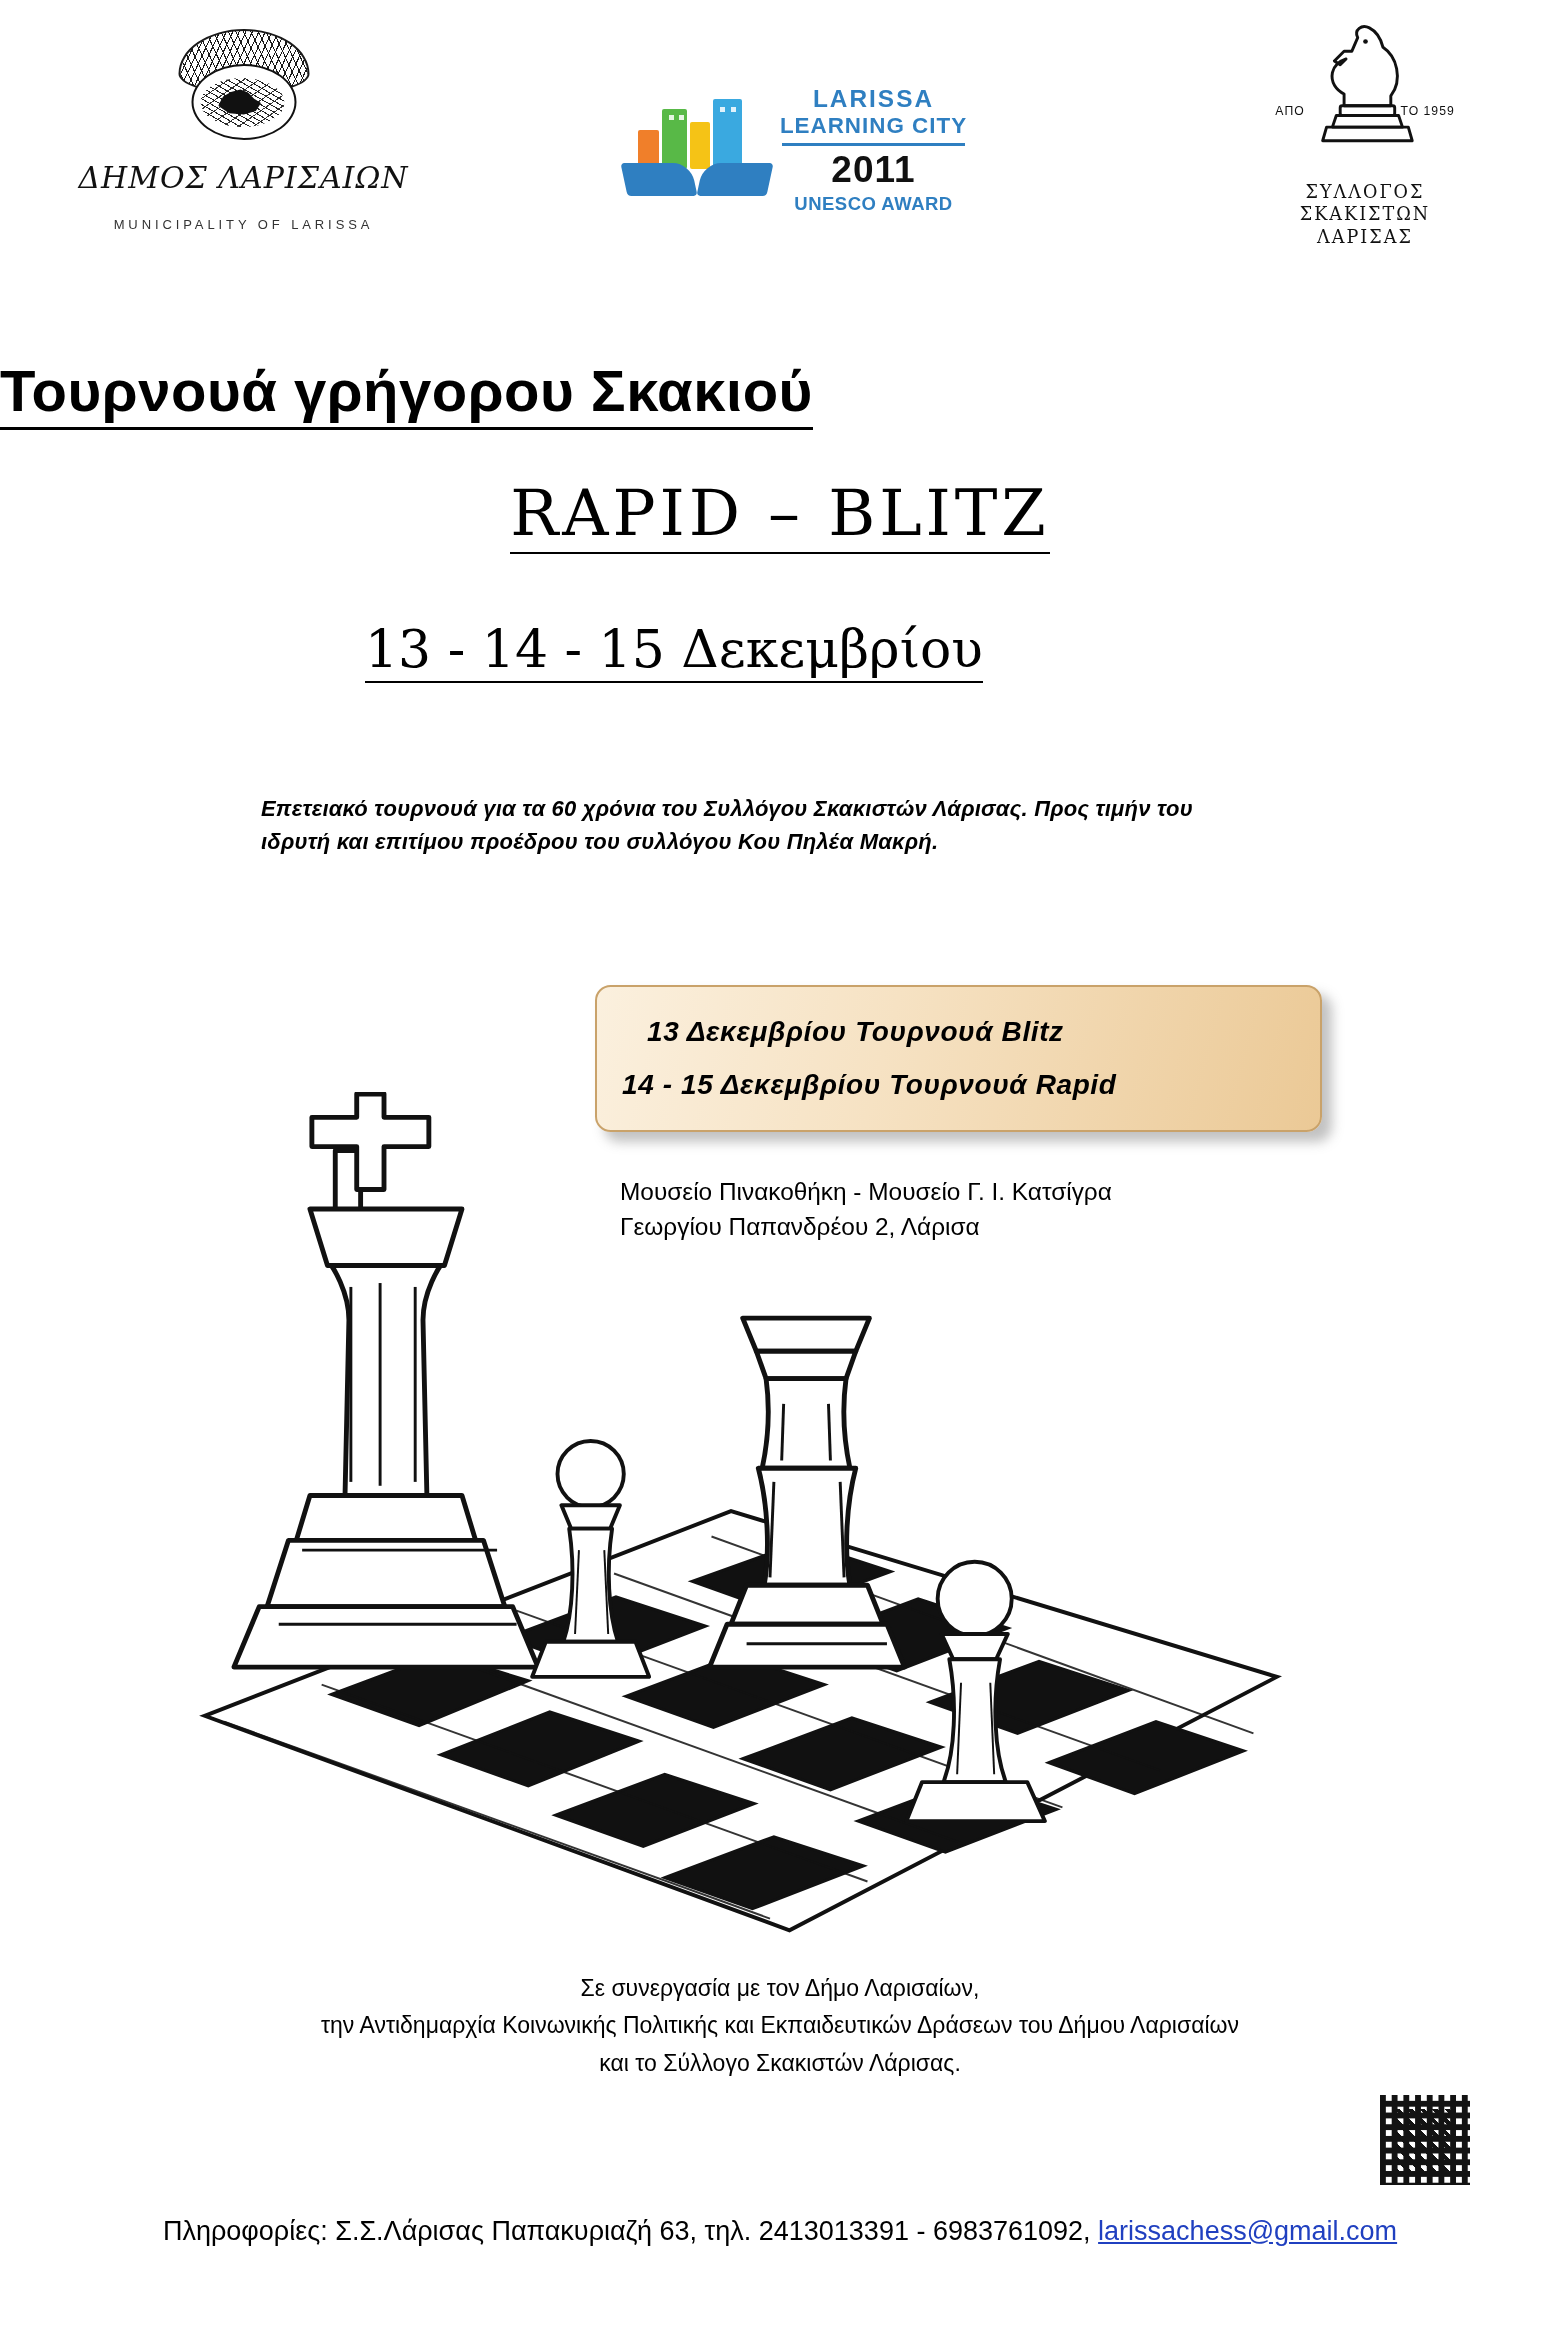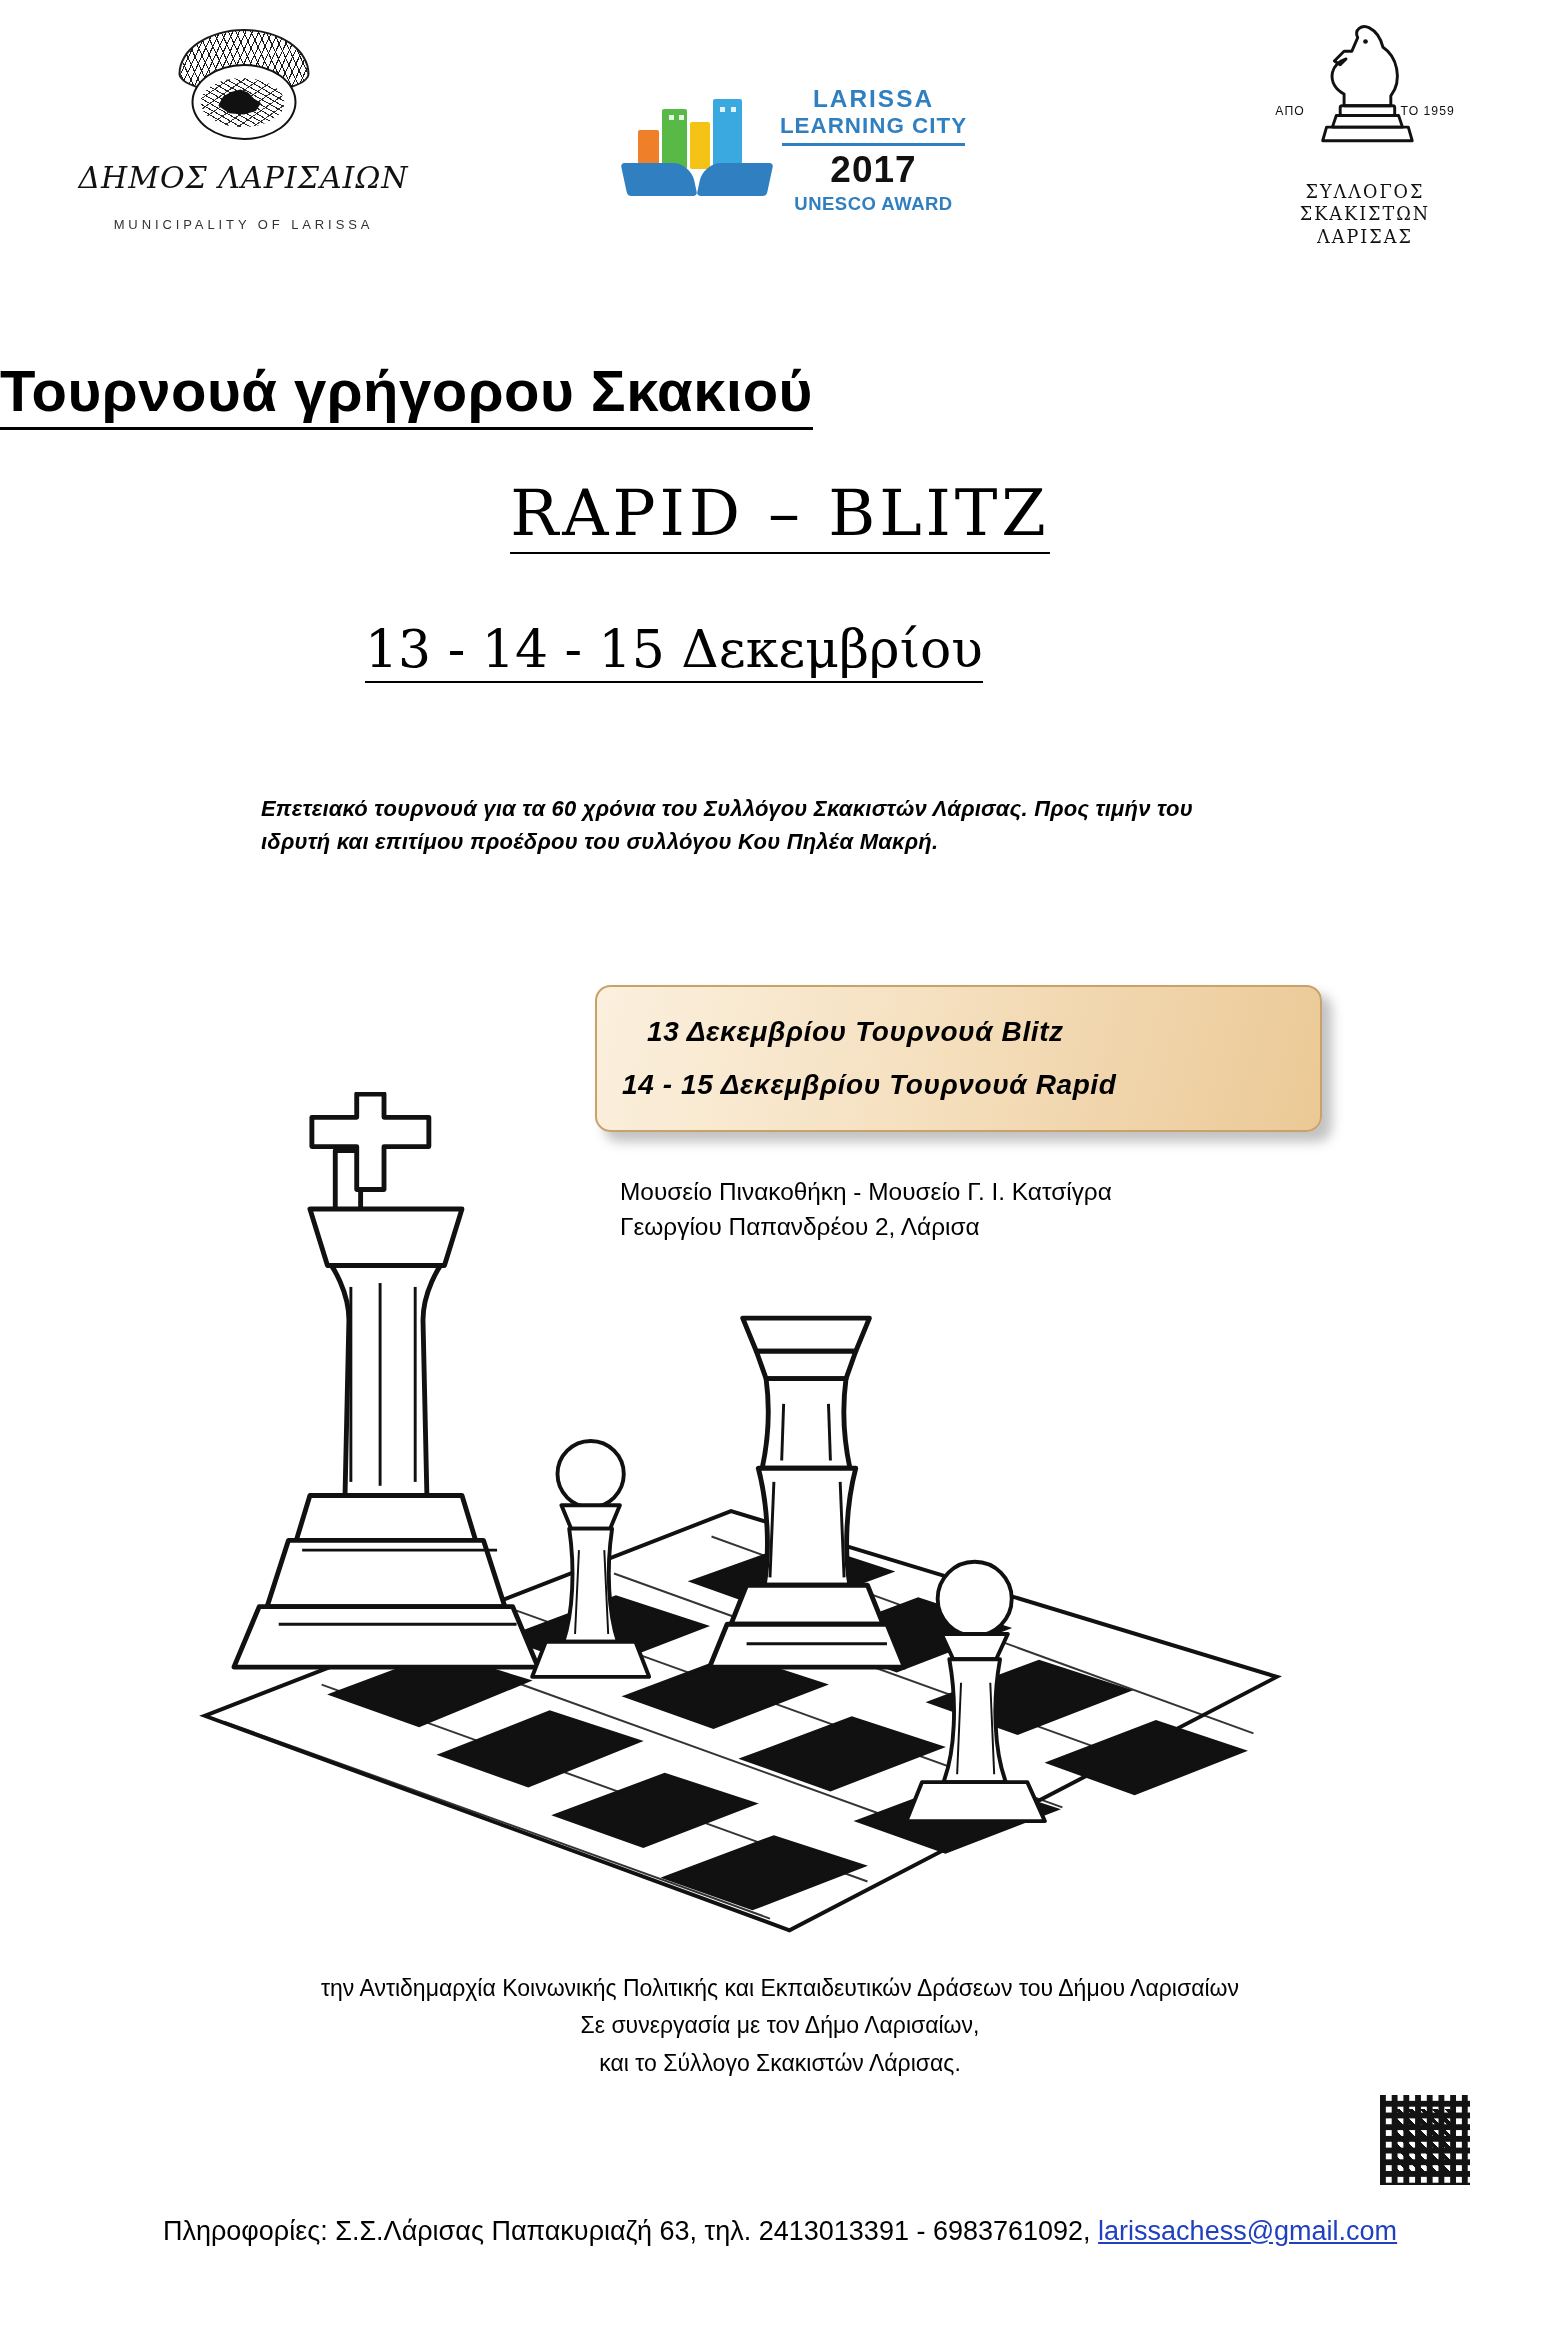--- a/index.html
+++ b/index.html
@@ -405,21 +405,21 @@
       <div class="win" style="left:45px; bottom:90px;"></div>
       <div class="win" style="left:55px; bottom:90px;"></div>
       <div class="win" style="left:96px; bottom:98px;"></div>
       <div class="win" style="left:107px; bottom:98px;"></div>
       <div class="pages"></div>
     </div>
     <div class="learn-text">
       <div class="l1">LARISSA</div>
       <div class="l2">LEARNING CITY</div>
       <div class="rule"></div>
-      <div class="l3">2017</div>
+      <div class="l3">2011</div>
       <div class="l4">UNESCO AWARD</div>
     </div>
   </div>
 
   <div class="club-logo">
     <div class="club-knight">
       <svg width="195" height="146" viewBox="0 0 200 150">
         <g fill="none" stroke="#111" stroke-width="3" stroke-linejoin="round" stroke-linecap="round">
           <path d="M92 16 C88 8 96 2 104 6 C112 10 116 18 118 26
                    C124 30 130 38 132 48 C134 58 132 68 126 76
@@ -552,22 +552,22 @@
       <path d="M756 708 h108 l18 40 h-142 z"></path>
       <g stroke-width="2">
         <line x1="796" y1="606" x2="792" y2="700"></line>
         <line x1="826" y1="606" x2="830" y2="700"></line>
       </g>
     </g>
   </svg>
 </div>
 
 <div class="coop">
+  <div>Σε συνεργασία με τον Δήμο Λαρισαίων,</div>
   <div>την Αντιδημαρχία Κοινωνικής Πολιτικής και Εκπαιδευτικών Δράσεων του Δήμου Λαρισαίων</div>
-  <div>Σε συνεργασία με τον Δήμο Λαρισαίων,</div>
   <div>και το Σύλλογο Σκακιστών Λάρισας.</div>
 </div>
 
 <div class="qr"></div>
 
 <div class="footer">
   <span>Πληροφορίες: Σ.Σ.Λάρισας Παπακυριαζή 63, τηλ. 2413013391 - 6983761092,</span>
   <span class="mail">larissachess@gmail.com</span>
 </div>
 

